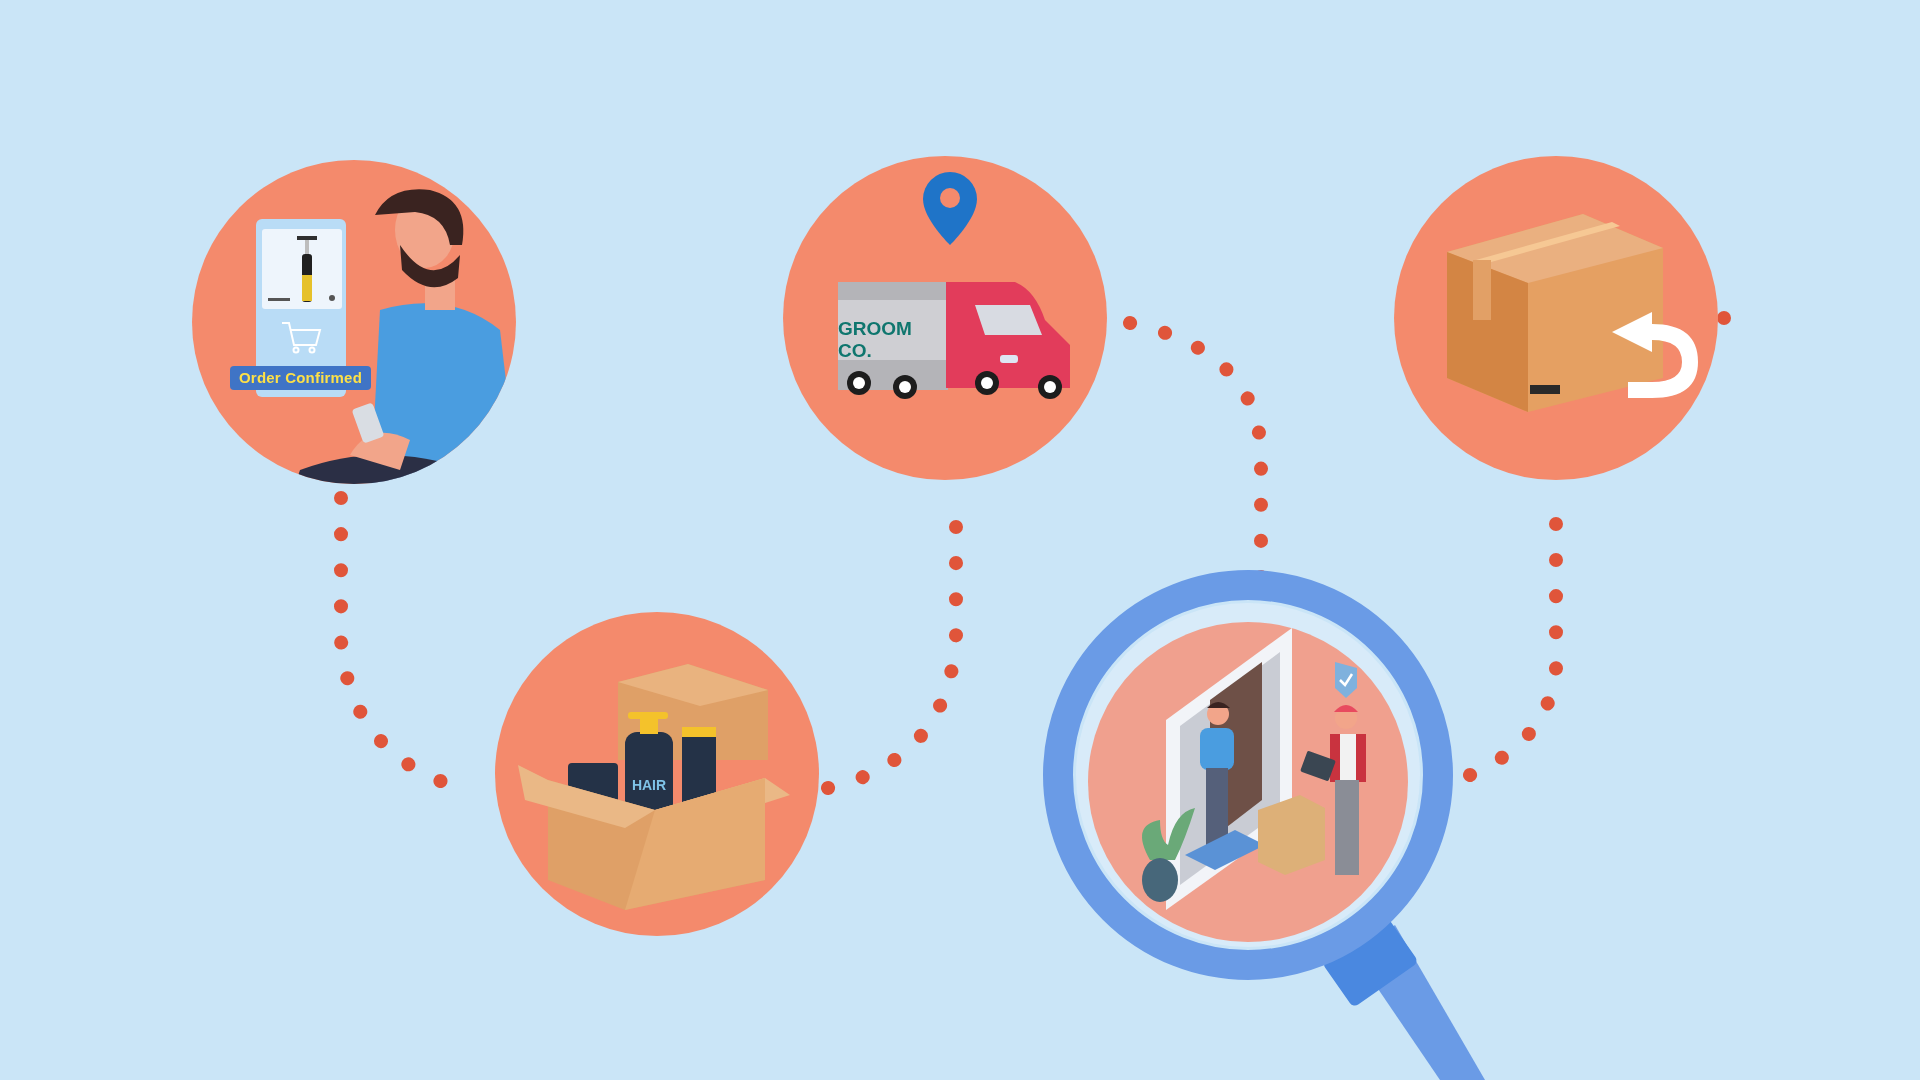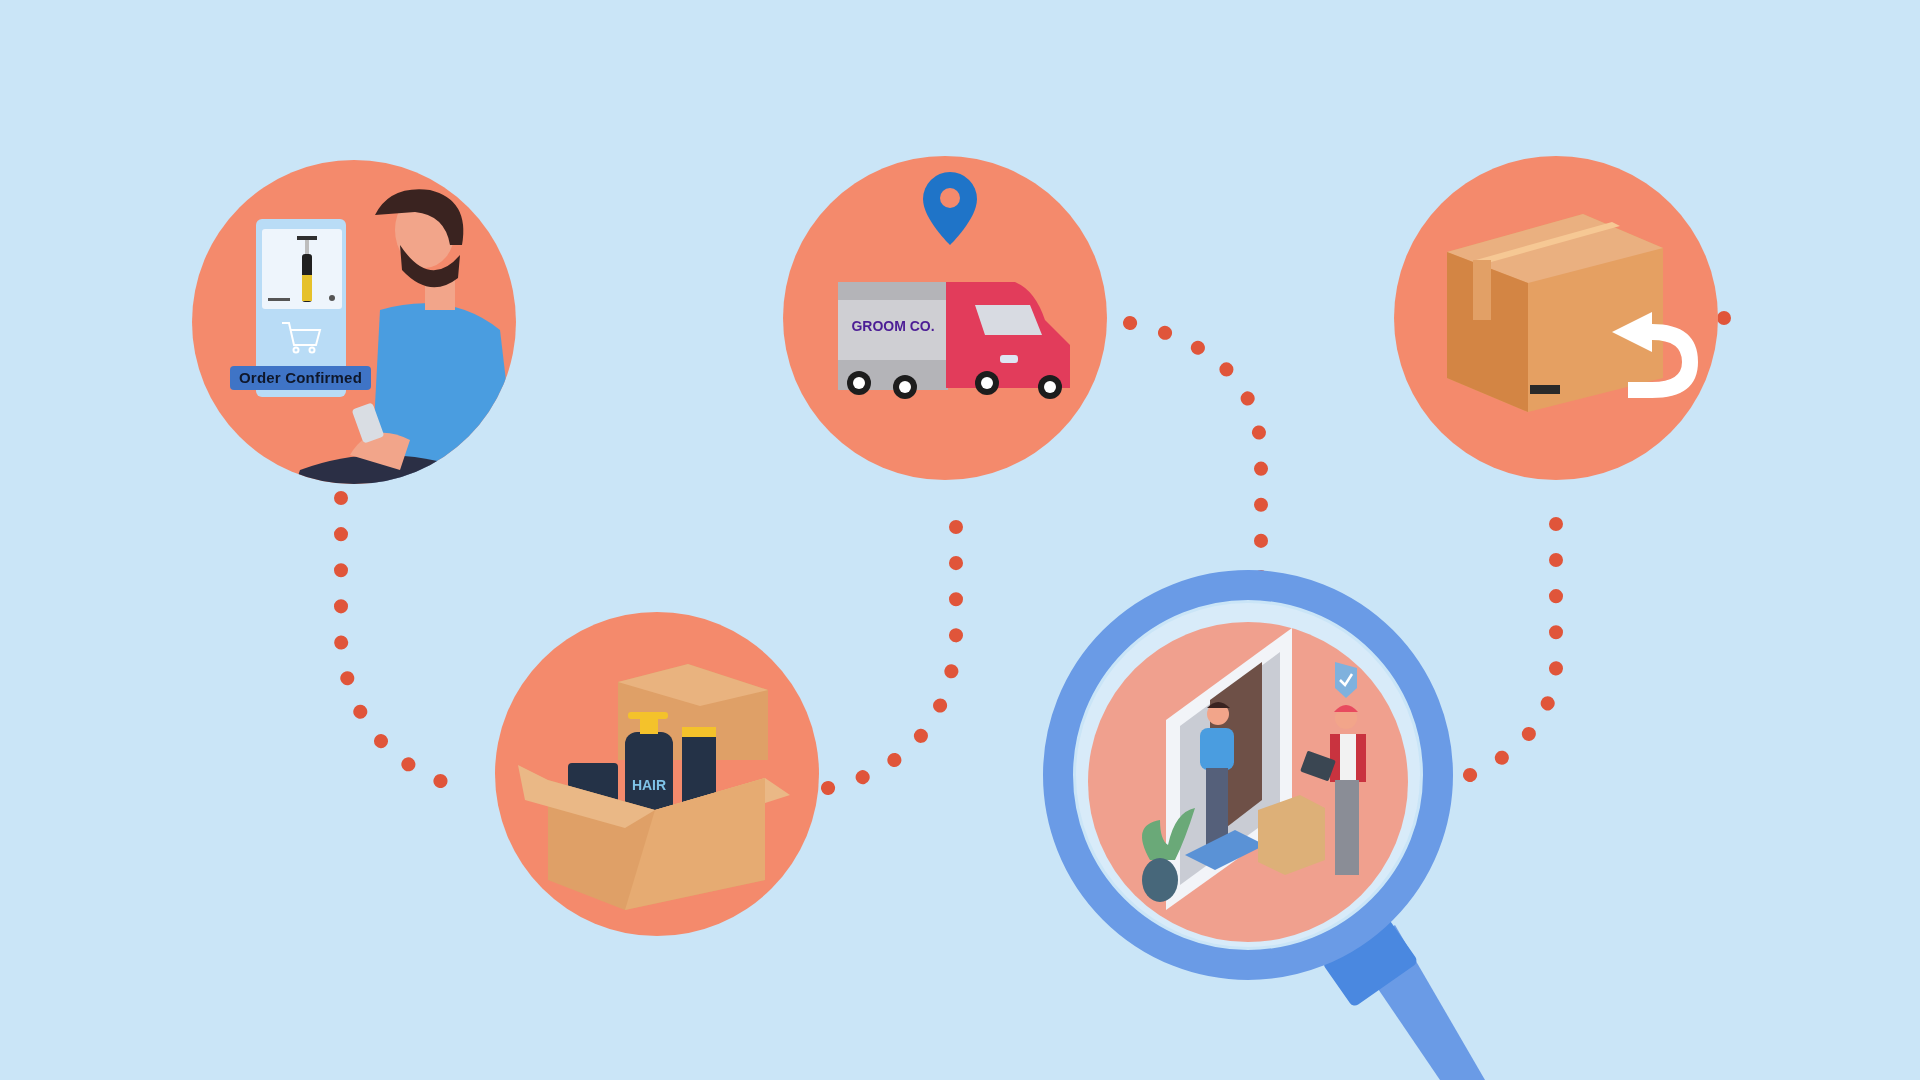--- a/index.html
+++ b/index.html
@@ -6,27 +6,27 @@
   body {
     width: 1920px; height: 1080px; overflow: hidden;
     background: #cae5f7;
     font-family: "Liberation Sans", "DejaVu Sans", sans-serif;
     position: relative;
   }
   .stage { position: absolute; left: 0; top: 0; width: 1920px; height: 1080px; }
   svg.layer { position: absolute; left: 0; top: 0; }
   .badge {
     position: absolute; left: 230px; top: 366px; width: 141px; height: 24px;
-    background: #3f74c6; color: #0f172a; border-radius: 4px;
+    background: #3f74c6; color: #fde047; border-radius: 4px;
     font-weight: bold; font-size: 15px; line-height: 24px; text-align: center;
     letter-spacing: 0.2px;
   }
   .truck-label {
     position: absolute; left: 838px; top: 318px; width: 110px;
-    font-weight: bold; font-size: 14px; color: #4c1d95; text-align: center;
+    font-weight: bold; font-size: 19px; color: #0f766e; text-align: left;
   }
 </style>
 </head>
 <body>
 
 <div class="stage">
 
   <svg class="layer" width="1920" height="1080" viewBox="0 0 1920 1080">
 
     <g fill="none" stroke="#e0553a" stroke-width="14" stroke-linecap="round" stroke-dasharray="0.1 36">

